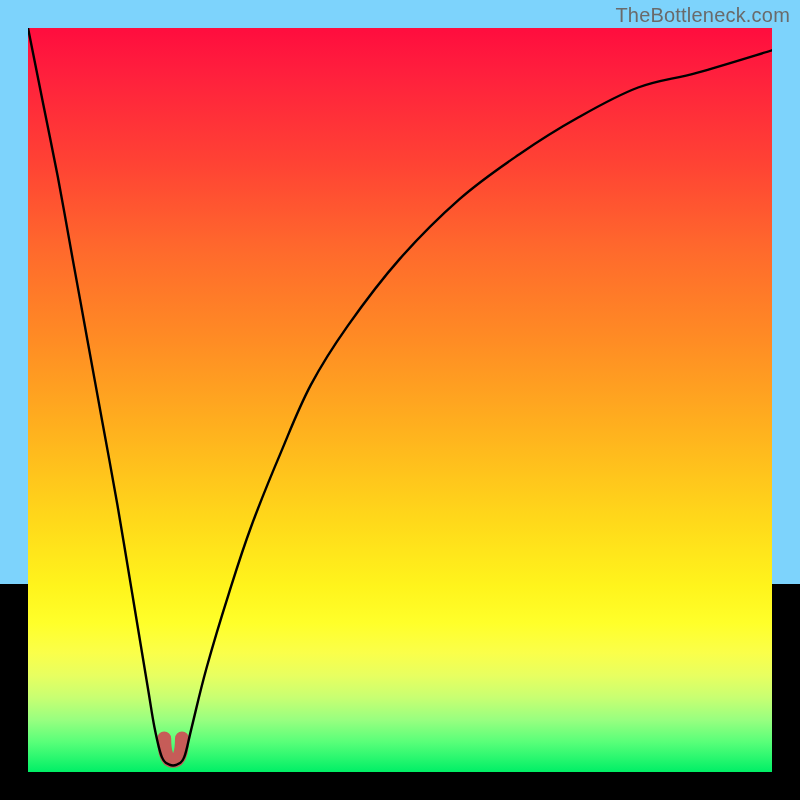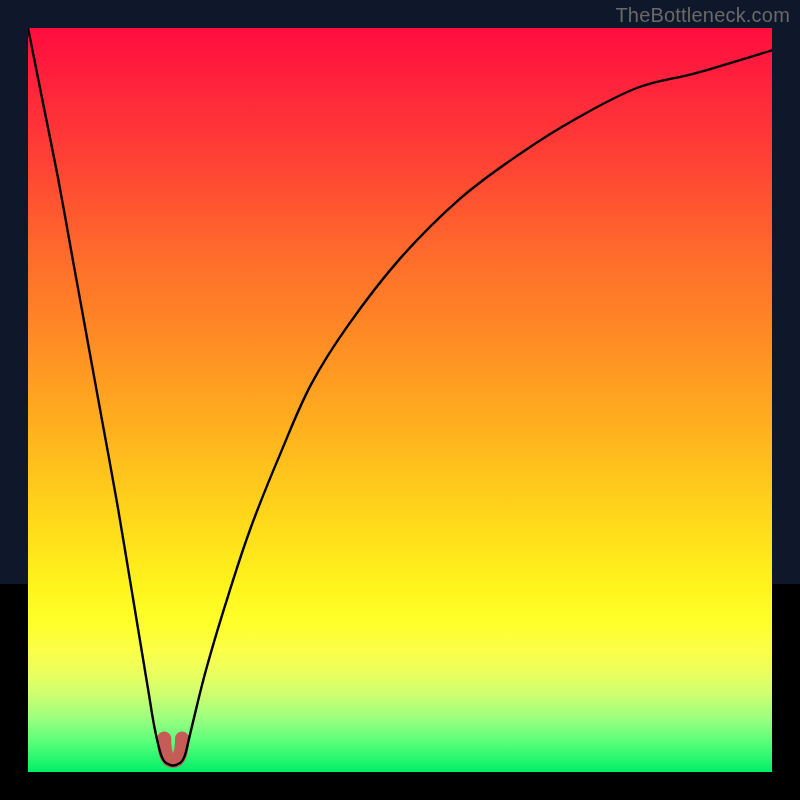--- a/index.html
+++ b/index.html
@@ -10,21 +10,21 @@
     overflow: hidden;
     background: #000;
     font-family: Arial, Helvetica, sans-serif;
   }
   .frame {
     position: absolute;
     left: 0;
     top: 0;
     width: 800px;
     height: 584px;
-    background: #0f172a;
+    background: #7dd3fc;
   }
   .plot-area {
     position: absolute;
     left: 28px;
     top: 28px;
     width: 744px;
     height: 744px;
     overflow: hidden;
   }
   .gradient {

